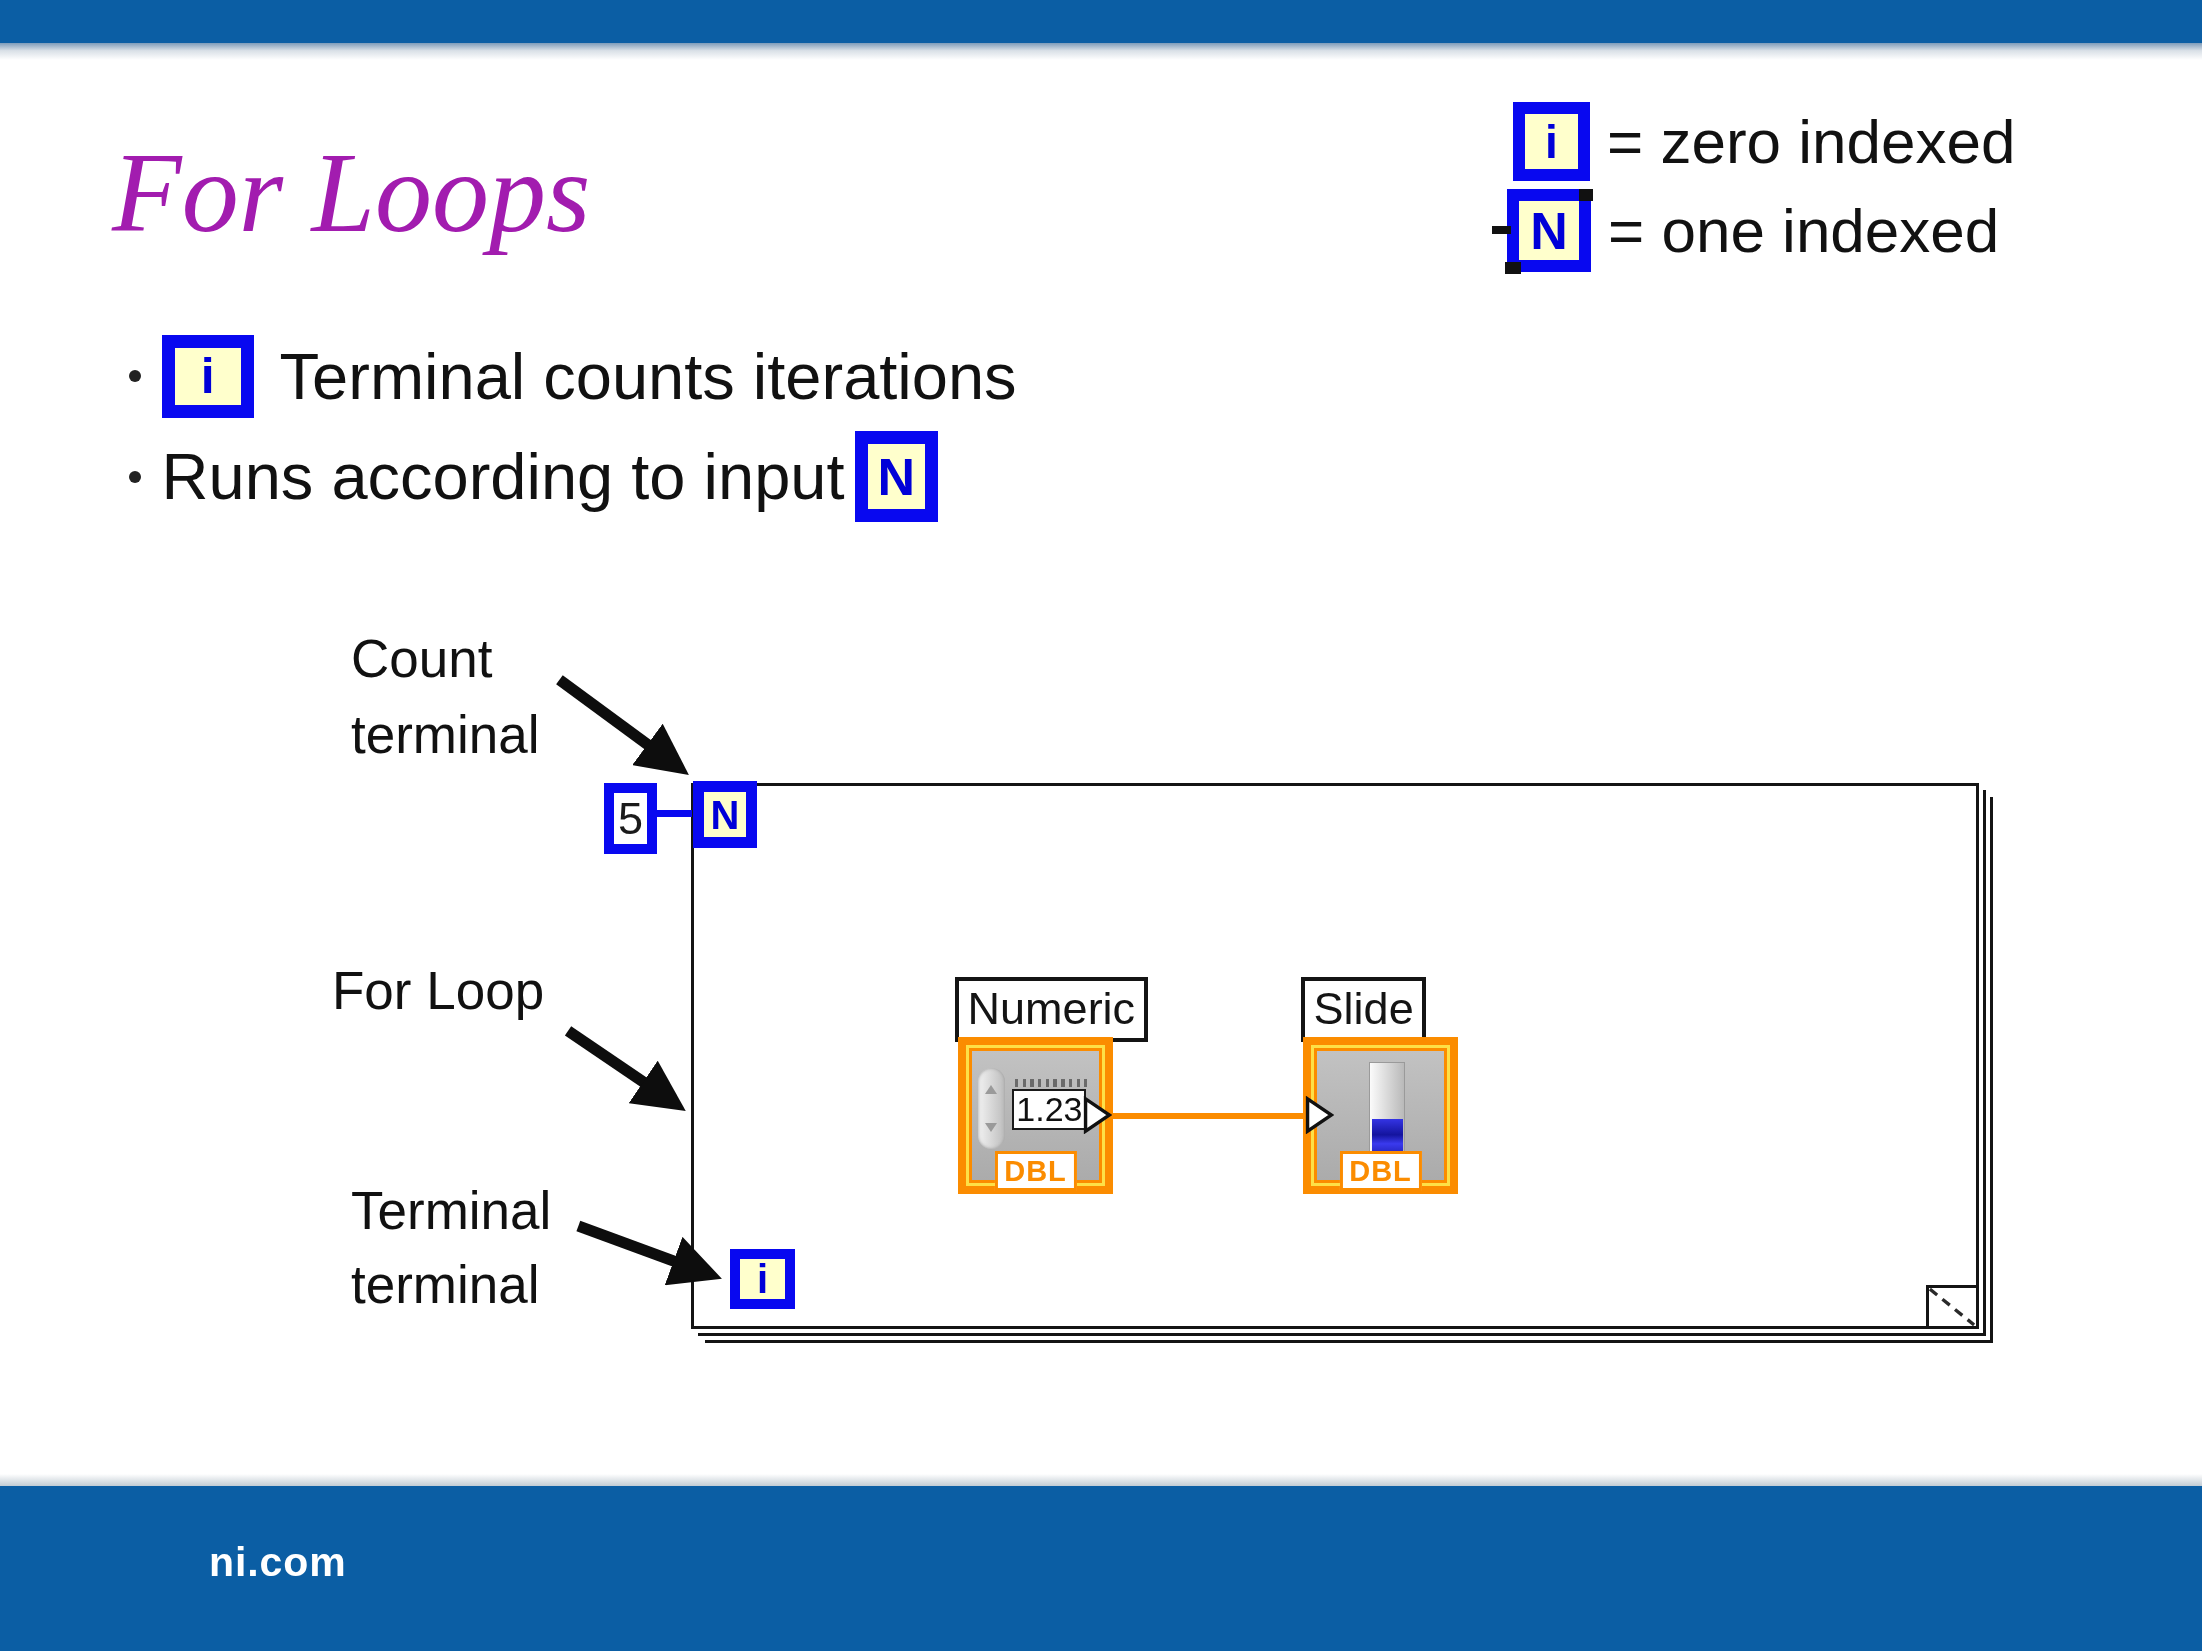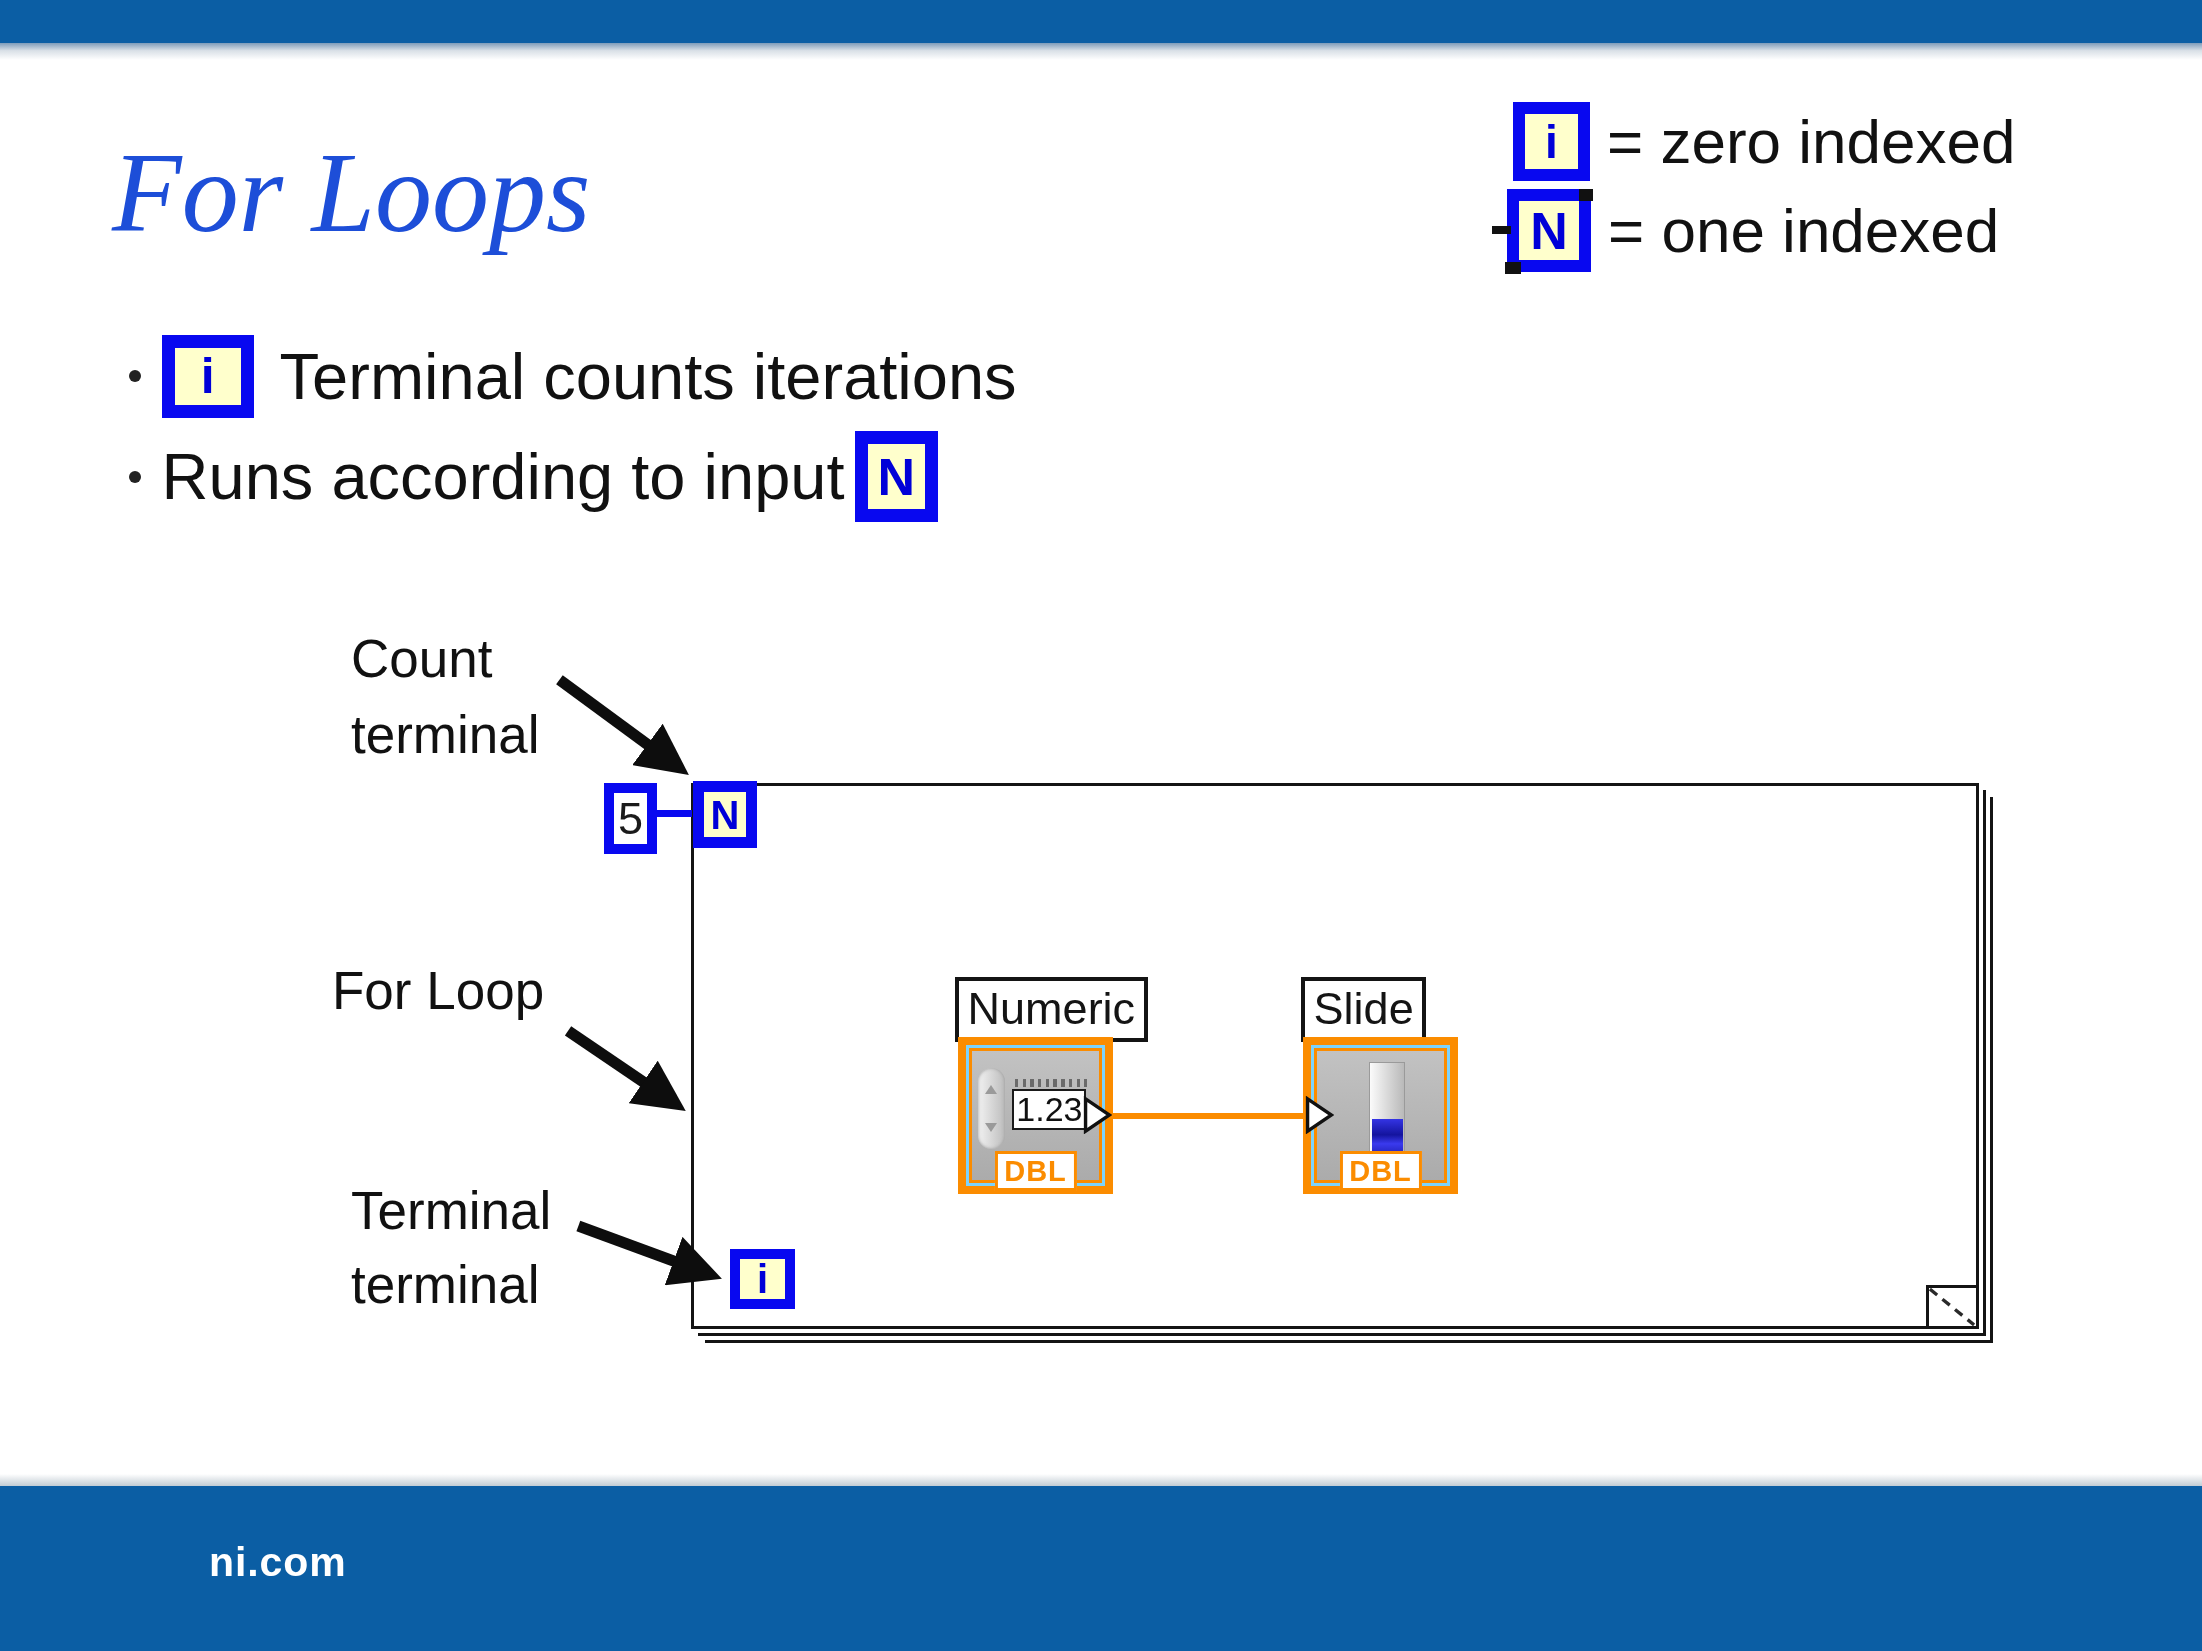--- a/index.html
+++ b/index.html
@@ -13,21 +13,21 @@
   .topbar { position:absolute; left:0; top:0; width:2203px; height:43px; background:#0B5EA4; }
   .topbar-fade { position:absolute; left:0; top:43px; width:2203px; height:17px;
     background:linear-gradient(180deg,#7e9cba 0%, #d9e0e7 45%, #ffffff 100%); }
   .bottom-fade { position:absolute; left:0; top:1474px; width:2203px; height:12px;
     background:linear-gradient(180deg,#ffffff 0%, #c2ccd4 100%); }
   .bottombar { position:absolute; left:0; top:1486px; width:2203px; height:166px; background:#0B5EA4; }
   .footer-brand { position:absolute; left:209px; top:1539px; color:#ffffff;
     font-size:41px; font-weight:bold; letter-spacing:0.9px; }
 
   
-  .title { position:absolute; left:112px; top:127px; color:#1d4ed8;
+  .title { position:absolute; left:112px; top:127px; color:#a21caf;
     font-family:"Liberation Serif", serif; font-style:italic; font-size:114px; font-weight:500;text-align:center; }
 
   
   .term { display:flex; align-items:center; justify-content:center;
     background:#FFFFCC; border:12px solid #0808F0; color:#0000D8; font-weight:bold; position:relative; }
   .term .glyph { line-height:1; }
 
   
   .legend-row { position:absolute; display:flex; align-items:center; }
   .legend-row.r1 { left:1513px; top:102px; }
@@ -69,21 +69,21 @@
     display:flex; align-items:center; justify-content:center; }
   .wire-5n { position:absolute; left:657px; top:810px; width:35px; height:6.9px; background:#0808F0; }
   .term-n { position:absolute; left:693px; top:781px; width:64px; height:67px;
     border-width:11.2px; font-size:40px; }
   .term-i { position:absolute; left:730px; top:1249px; width:65px; height:60px;
     border-width:10.3px; font-size:40px; }
 
   
   .node-label { position:absolute; border:4.3px solid #141414; background:#ffffff; color:#141414;
     font-size:45px; line-height:1.1; padding:2.6px 8.6px 5.2px; white-space:nowrap; }
-  .lv-node { position:absolute; width:155px; height:157px; border:8.6px solid #FB8C00; background:#7dd3fc; }
+  .lv-node { position:absolute; width:155px; height:157px; border:8.6px solid #FB8C00; background:#fde047; }
   .lv-face { position:absolute; inset:3.4px; border:3.4px solid #FB8C00;
     background:linear-gradient(180deg,#c2c2c2 0%, #ababab 100%); }
   .dbl-tab { position:absolute; bottom:-5.2px; left:50%; transform:translateX(-50%);
     background:#ffffff; border:3.4px solid #FB8C00; color:#FB8C00; font-weight:bold;
     font-size:29px; line-height:34px; padding:0 6.9px; letter-spacing:0.9px; }
   .io-tri { position:absolute; width:29px; height:38px; }
   .io-tri.out { right:-13.8px; top:45px; }
   .io-tri.in { left:-12px; top:45px; }
 
   

